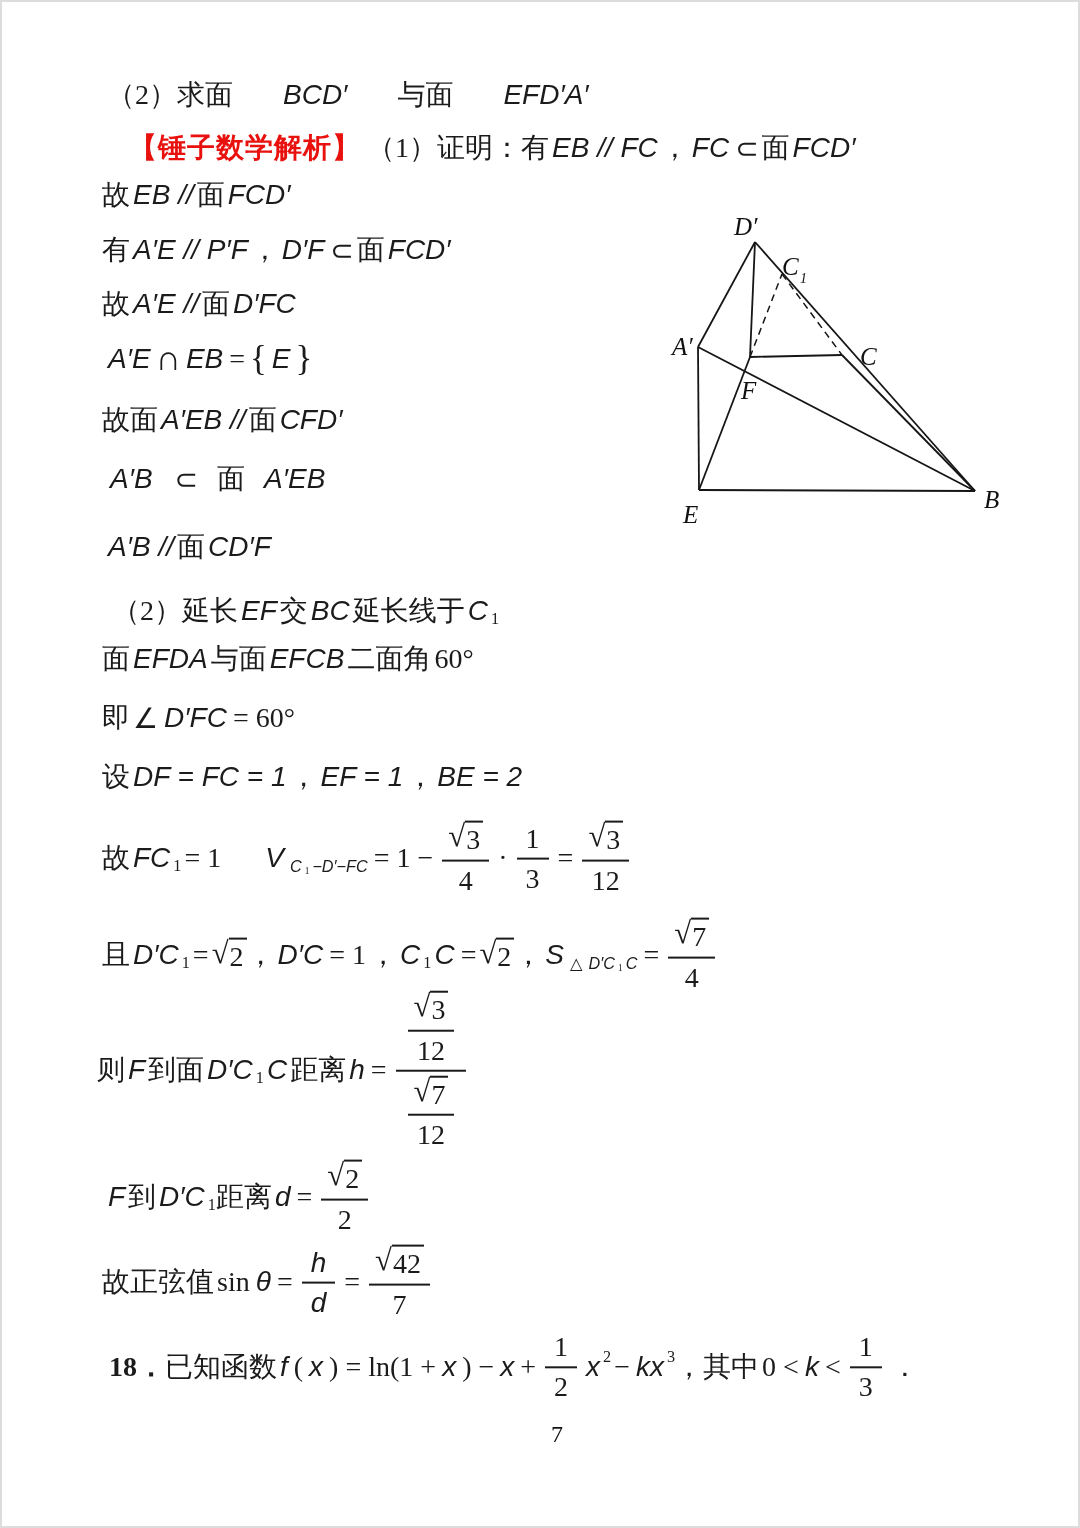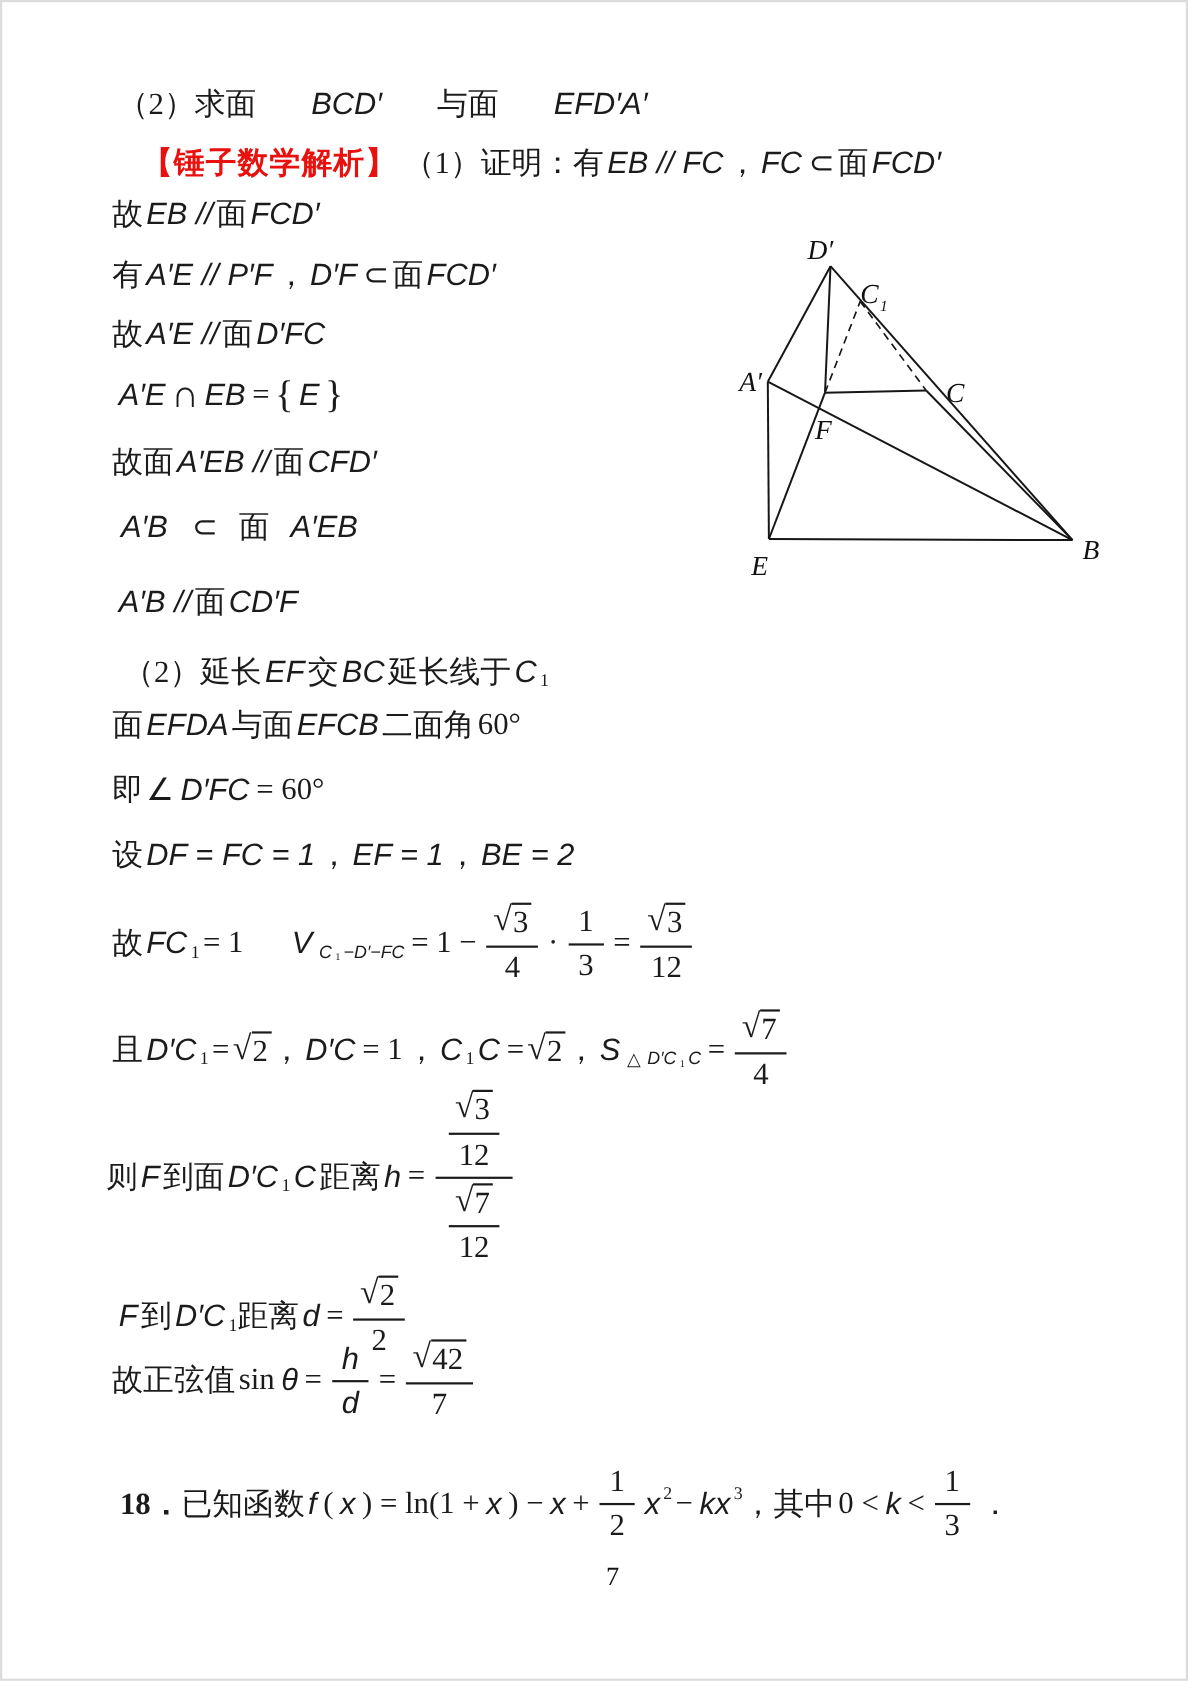--- a/index.html
+++ b/index.html
@@ -274,21 +274,21 @@
             <span class="sqrt">
               <span class="rad">√</span>
               <span class="arg">2</span>
             </span>
           </span>
           <span class="den">
             <span class="seg-n">2</span>
           </span>
         </span>
       </div>
-      <div class="line" style="left: 100px; top: 1253px;">
+      <div class="line" style="left: 100px; top: 1280px;">
         <span class="seg-t">故正弦值</span>
         <span class="seg-n">sin</span>
         <span class="seg-m">θ</span>
         <span class="seg-n">=</span>
         <span class="frac">
           <span class="num">
             <span class="seg-m">h</span>
           </span>
           <span class="den">
             <span class="seg-m">d</span>

